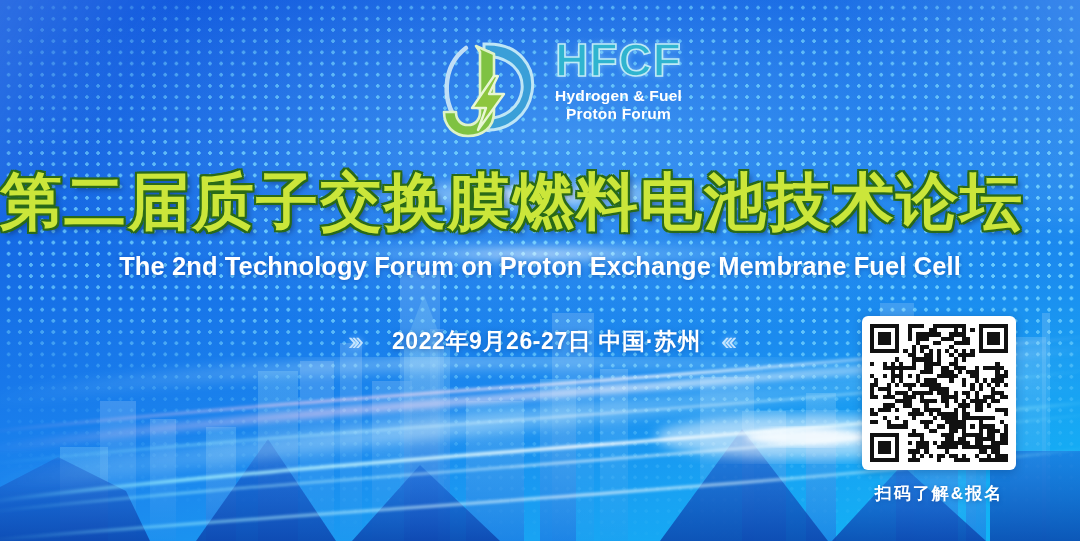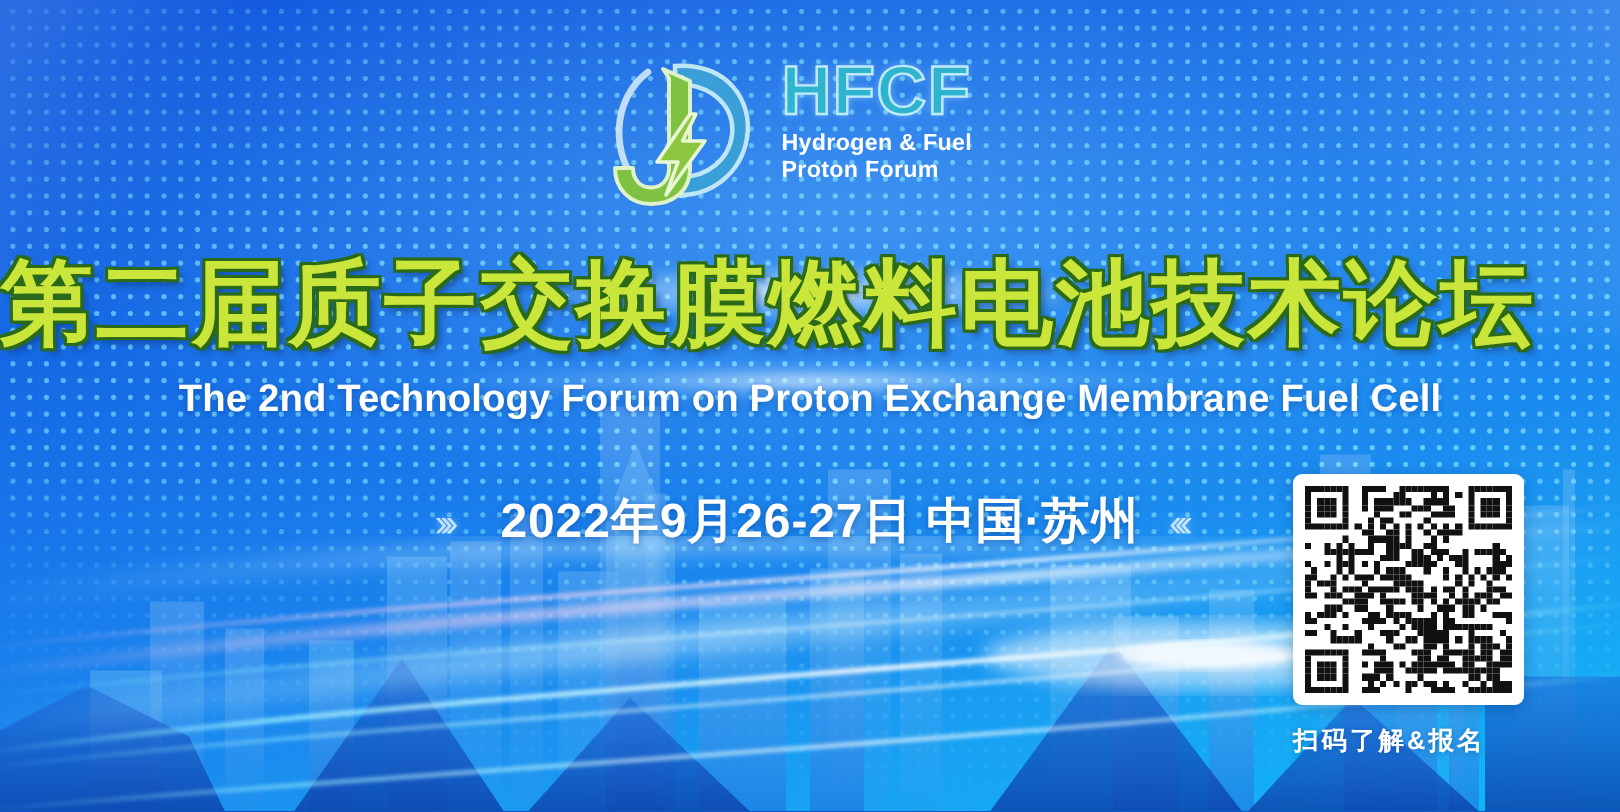--- a/index.html
+++ b/index.html
@@ -56,21 +56,21 @@
     width:700px; height:36px; pointer-events:none;
     background:radial-gradient(closest-side, rgba(255,255,255,.80) 0%, rgba(170,220,255,.30) 34%, rgba(140,205,255,0) 75%);
     filter:blur(4px);
   }
 
   
   .scene{ position:absolute; left:0; bottom:0; width:100%; height:290px; overflow:hidden; }
   .scene svg{ position:absolute; left:0; bottom:0; width:100%; height:100%; }
 
   
-  .logo{ position:absolute; left:398px; top:32px; width:268px; height:112px; }
+  .logo{ position:absolute; left:432px; top:32px; width:268px; height:112px;text-align:center; }
   .logo svg{ display:block; }
   .logo-word{ position:absolute; left:123px; top:5px; }
   .hfcf{
     font-size:46px; font-weight:bold; letter-spacing:1px; line-height:1;
     color:#2fb4cf;
     -webkit-text-stroke:1.6px #bfeaf6;
     text-shadow:0 0 6px rgba(190,240,255,.55);
   }
   .hf-sub{
     margin-top:4px; color:#ffffff; font-size:15.5px; font-weight:bold;
@@ -101,38 +101,38 @@
   
   .daterow{
     position:absolute; left:0; top:326px; width:100%;
     display:flex; align-items:center; justify-content:center; gap:20px;
   }
   .chev{
     font-size:26px; color:#cfe9ff; letter-spacing:-5px; font-weight:300;
     opacity:.95; text-shadow:0 0 6px rgba(180,225,255,.6);
   }
   .date-text{
-    color:#ffffff; font-size:32px; font-weight:bold; letter-spacing:.6px;
+    color:#ffffff; font-size:23px; font-weight:bold; letter-spacing:.6px;
     white-space:nowrap; text-shadow:0 1px 5px rgba(12,60,140,.5);margin-left:13px;
   }
 
   
   .qr-block{ position:absolute; left:862px; top:316px; width:154px; }
   .qr{
     width:154px; height:154px; background:#fff; border-radius:6px;
     padding:8px; box-shadow:0 2px 10px rgba(6,40,100,.30);
   }
   .qr-grid{
     width:100%; height:100%;
     display:grid; grid-template-columns:repeat(33,1fr); grid-template-rows:repeat(33,1fr);
   }
   .qr-grid i{ display:block; }
   .qr-grid i.on{ background:#111; }
   .qr-caption{
-    margin-top:12px; text-align:left; color:#ffffff;
+    margin-top:12px; text-align:center; color:#ffffff;
     font-size:17px; font-weight:bold; letter-spacing:2px; white-space:nowrap;
     text-shadow:0 1px 4px rgba(12,60,140,.45);
   }
 </style>
 </head>
 <body>
 
 <div id="banner">
 
   <div class="dots d1"></div>

